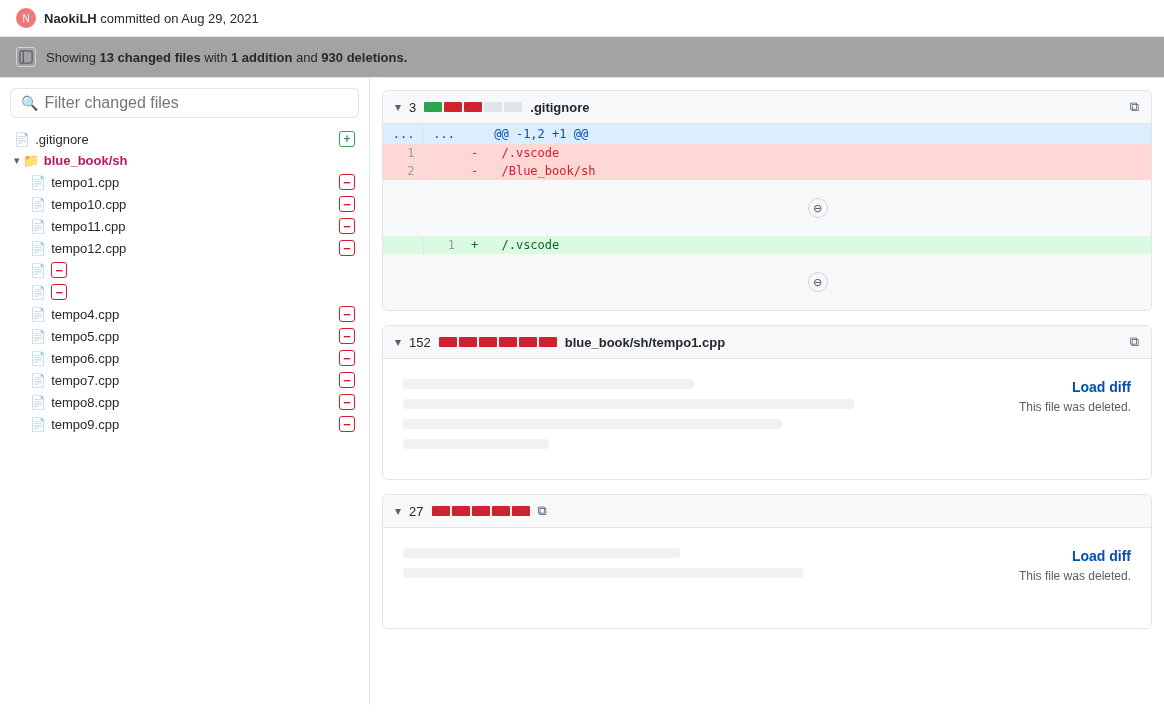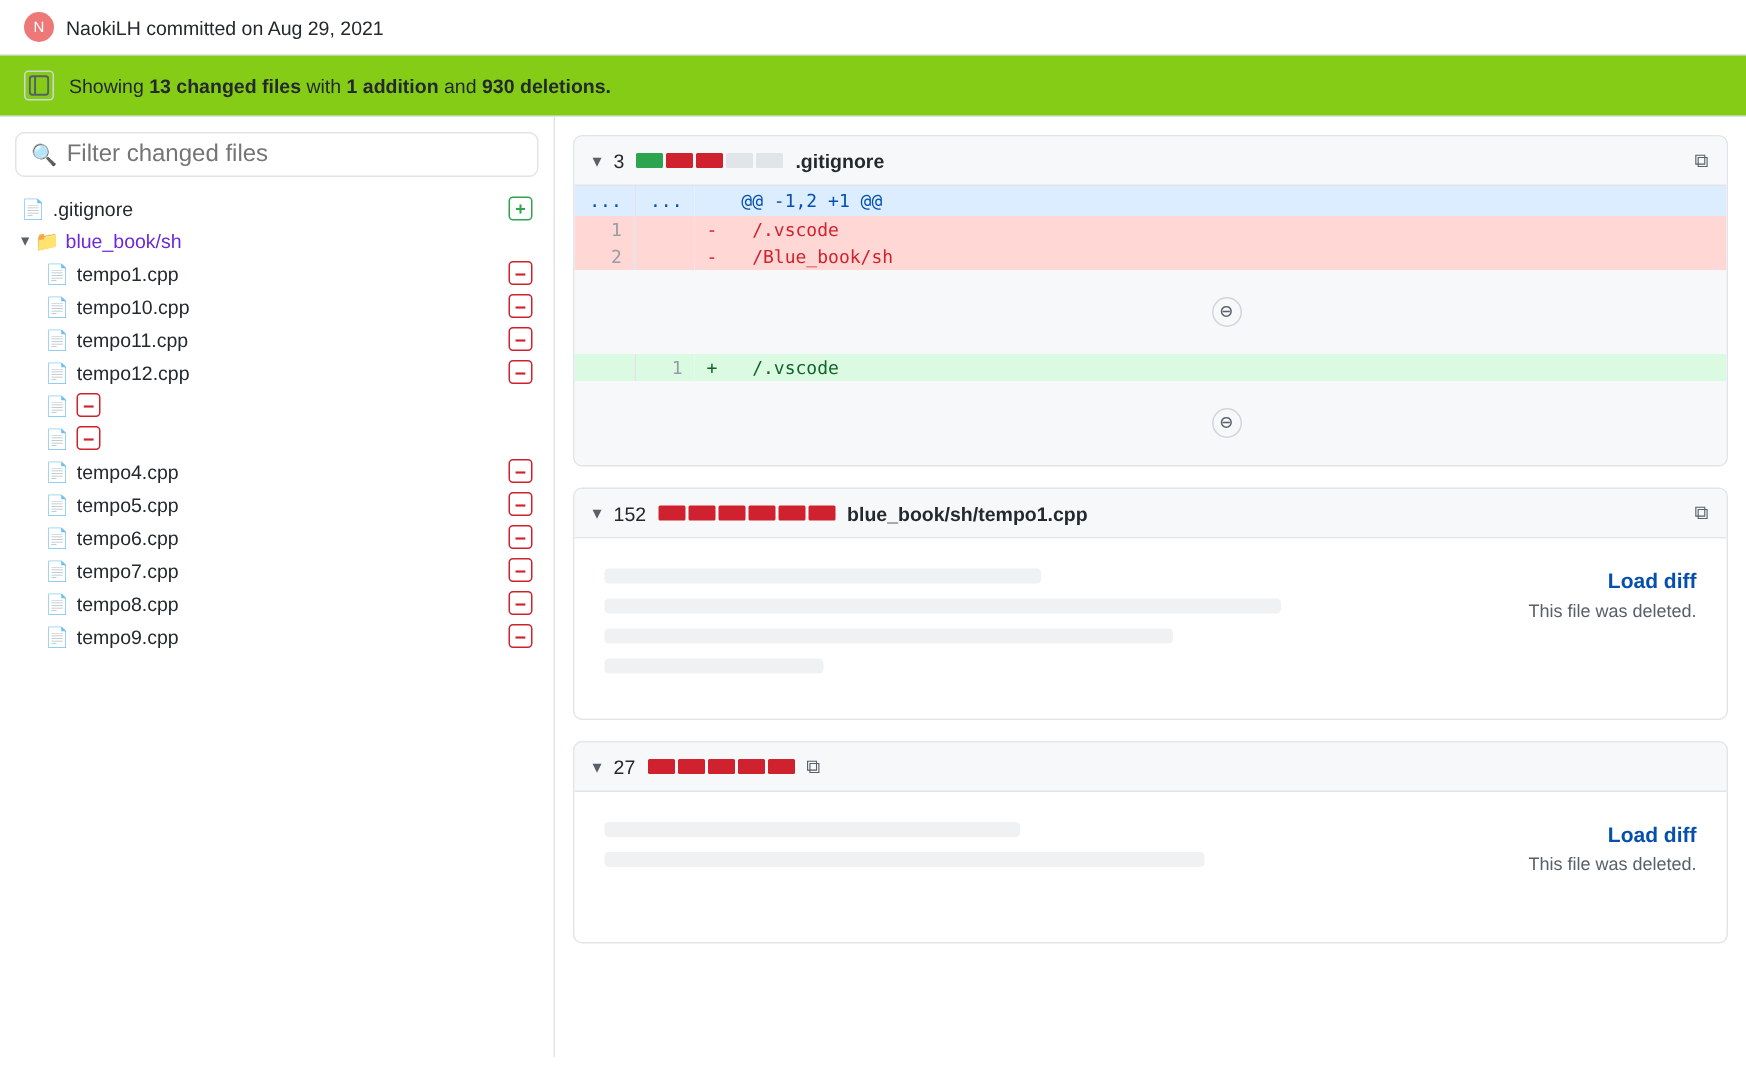--- a/index.html
+++ b/index.html
@@ -8,25 +8,25 @@
     .top-bar {
       display: flex; align-items: center; padding: 8px 16px;
       border-bottom: 1px solid #e1e4e8; background: #fff;
     }
     .avatar {
       width: 20px; height: 20px; border-radius: 50%; background: #e77; margin-right: 8px;
       overflow: hidden; display: flex; align-items: center; justify-content: center;
       font-size: 10px; color: #fff;
     }
     .commit-info { font-size: 13px; color: #24292e; }
-    .commit-info strong { font-weight: 400; }
+    .commit-info strong { font-weight: 700; }
 
     .summary-bar {
       display: flex; align-items: center; padding: 10px 16px;
-      border-bottom: 1px solid #e1e4e8; background: #84cc16; gap: 10px;
+      border-bottom: 1px solid #e1e4e8; background: #a3a3a3; gap: 10px;
     }
     .toggle-icon {
       width: 20px; height: 20px; border: 1px solid #d1d5da; border-radius: 3px;
       display: flex; align-items: center; justify-content: center; cursor: pointer;
       flex-shrink: 0;
     }
     .summary-text { font-size: 13px; color: #24292e; }
     .summary-text strong { font-weight: 600; }
 
     .main-layout {
@@ -63,21 +63,21 @@
       display: flex; align-items: center; justify-content: center;
       color: #2da44e; font-size: 12px; font-weight: 700; flex-shrink: 0;
     }
     .removed-badge {
       width: 16px; height: 16px; border: 1.5px solid #cf222e; border-radius: 3px;
       display: flex; align-items: center; justify-content: center;
       color: #cf222e; font-size: 13px; font-weight: 700; flex-shrink: 0;
       background: #fff;
     }
     .folder-row { display: flex; align-items: center; padding: 3px 6px; cursor: pointer; gap: 4px; }
-    .folder-name { font-size: 13px; color: #6d28d9; font-weight: 400; }
+    .folder-name { font-size: 13px; color: #be185d; font-weight: 700; }
     .indent-1 { padding-left: 22px; }
 
     
     .diff-panel {
       flex: 1; overflow-y: auto; padding: 12px; background: #fff;
     }
 
     
     .diff-block {
       border: 1px solid #e1e4e8; border-radius: 6px; margin-bottom: 14px; overflow: hidden;

